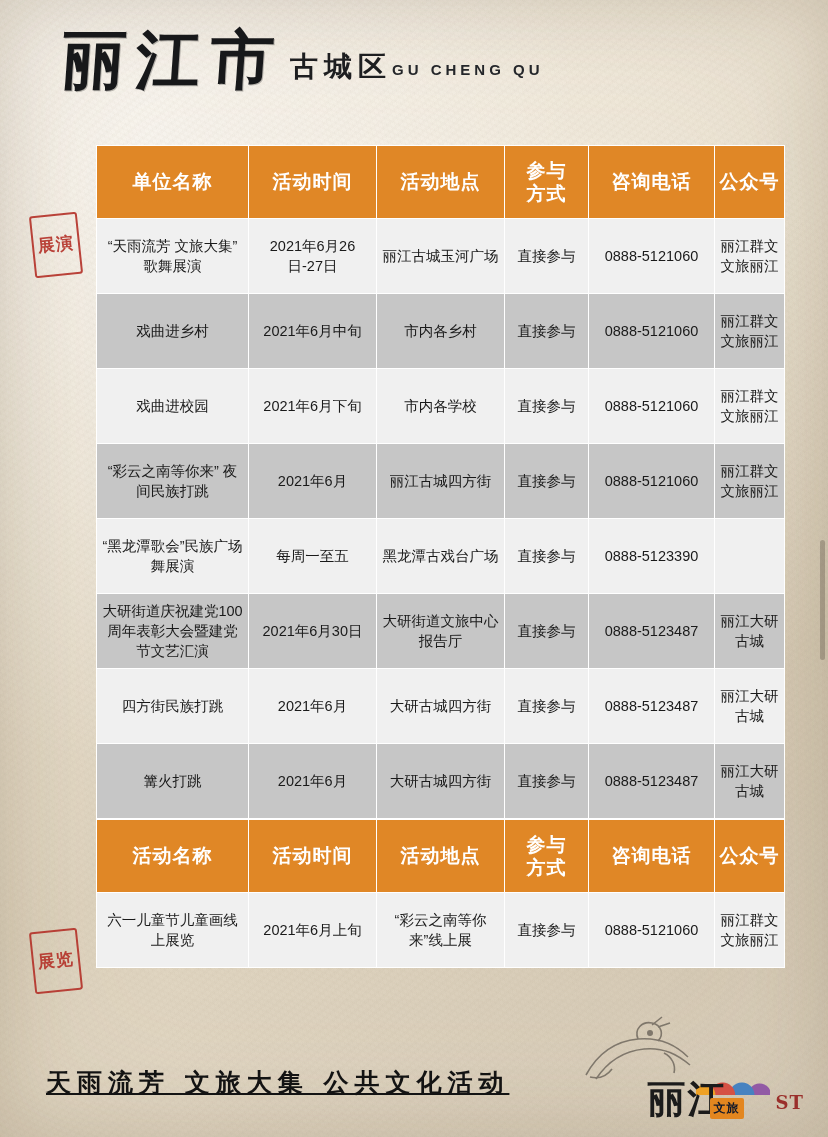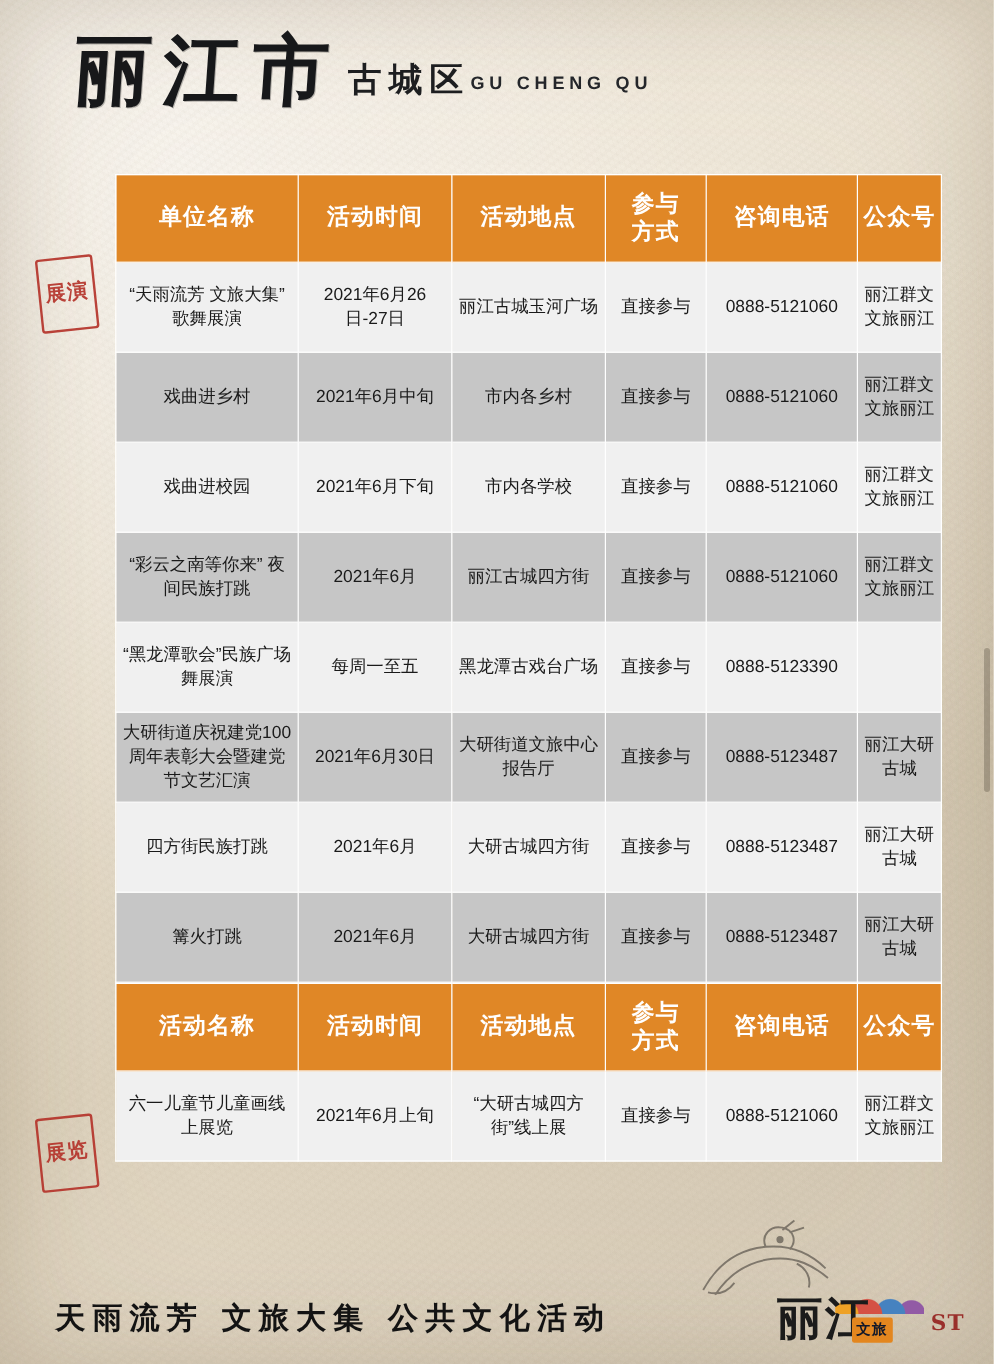--- a/index.html
+++ b/index.html
@@ -155,26 +155,27 @@
   .footer {
     position: absolute;
     left: 0;
     right: 0;
     bottom: 0;
     height: 86px;
   }
   .footer-text {
     position: absolute;
     left: 46px;
-    bottom: 22px;
+    bottom: 38px;
     font-family: "DejaVu Serif", serif;
     font-size: 25px;
     font-weight: 700;
     letter-spacing: 6px;
     color: #131313;
+    text-decoration: underline;
   }
   .logo-group {
     position: absolute;
     right: 24px;
     bottom: 10px;
     display: flex;
     align-items: flex-end;
     gap: 8px;
   }
   .lj-mark {
@@ -375,21 +376,21 @@
             <div>方式</div>
           </th>
           <th>咨询电话</th>
           <th>公众号</th>
         </tr>
       </thead>
       <tbody>
         <tr class="">
           <td>六一儿童节儿童画线上展览</td>
           <td>2021年6月上旬</td>
-          <td>“大研古城四方街”线上展</td>
+          <td>“彩云之南等你来”线上展</td>
           <td>直接参与</td>
           <td>0888-5121060</td>
           <td>丽江群文 文旅丽江</td>
         </tr>
       </tbody>
     </table>
   </div>
 
   <div class="footer">
     <div class="footer-text">天雨流芳 文旅大集 公共文化活动</div>

